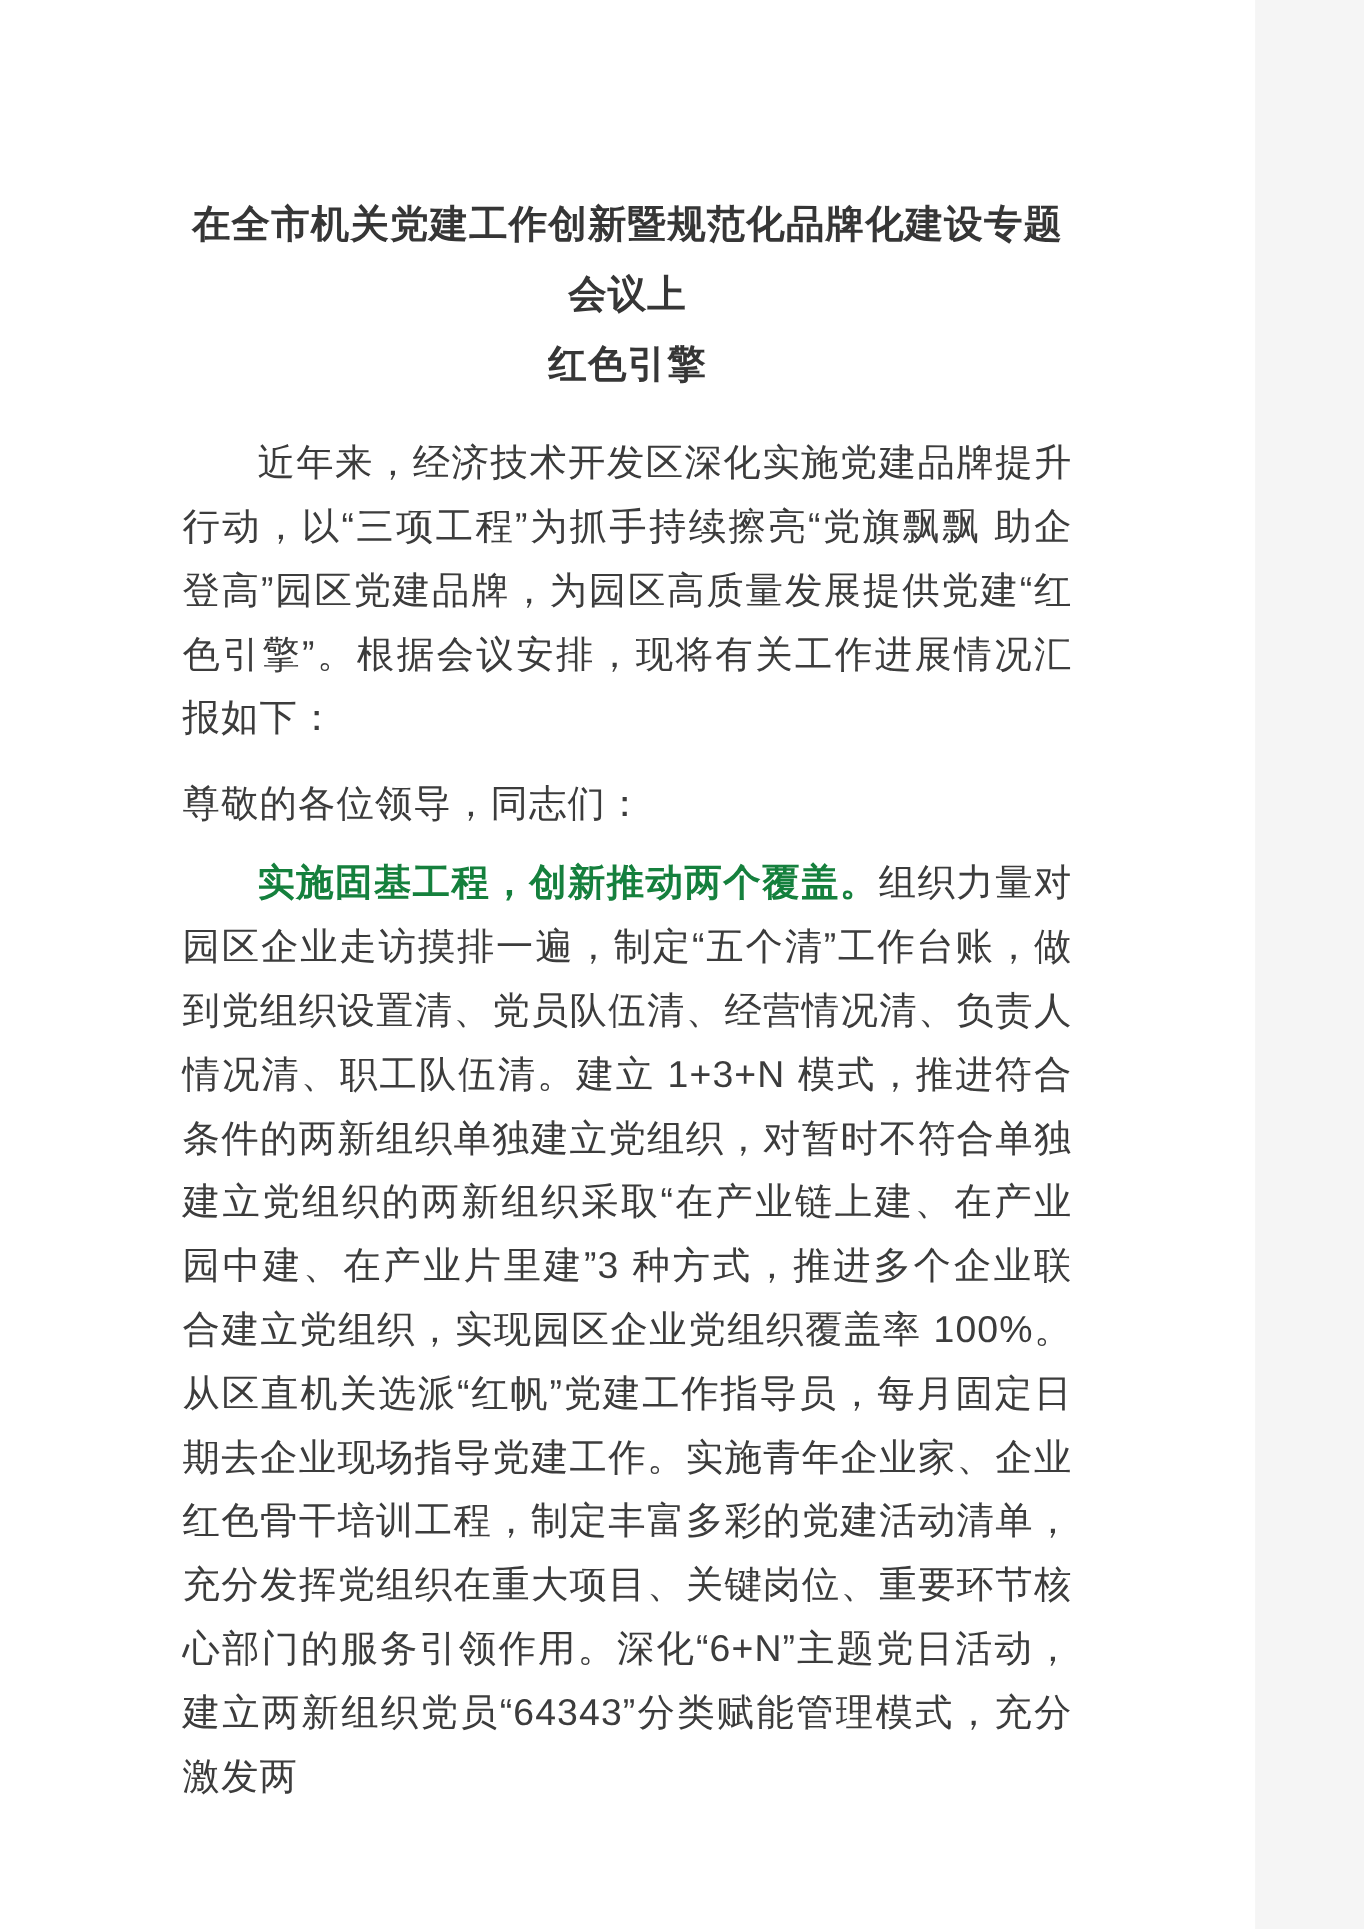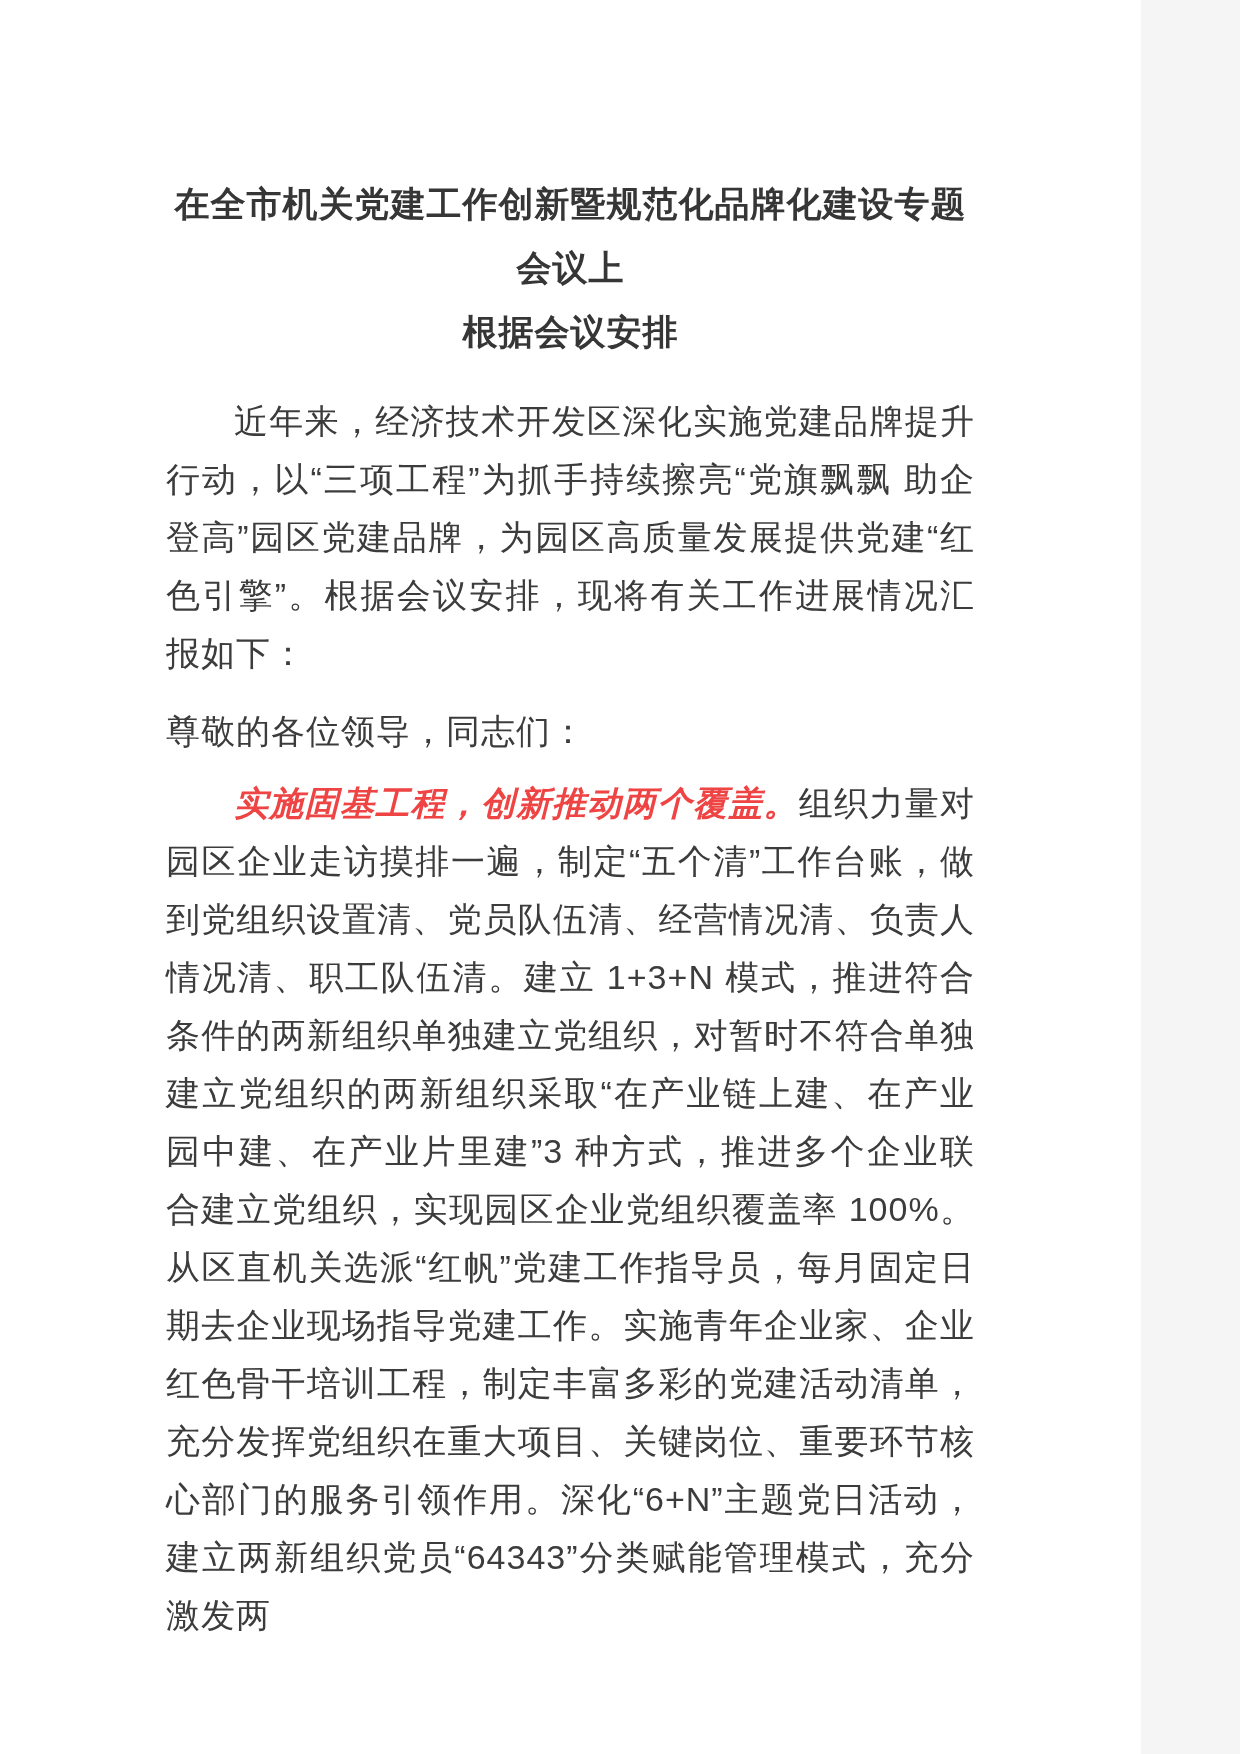--- a/index.html
+++ b/index.html
@@ -43,32 +43,31 @@
     .salutation {
       text-indent: 0;
       margin-bottom: 14px;
     }
     .body-para {
       text-indent: 2em;
       margin-bottom: 20px;
     }
     .bold-lead {
       font-weight: bold;
-      color: #ef4444;
-      font-style: italic;
+      color: #15803d;
     }
   </style>
 </head>
 <body>
 
 <div class="page">
 
   <h1 class="doc-title">
     <span>在全市机关党建工作创新暨规范化品牌化建设专题会议上</span><br>
-    <span>根据会议安排</span>
+    <span>红色引擎</span>
   </h1>
 
   <p class="para body-para">近年来，经济技术开发区深化实施党建品牌提升行动，以“三项工程”为抓手持续擦亮“党旗飘飘 助企登高”园区党建品牌，为园区高质量发展提供党建“红色引擎”。根据会议安排，现将有关工作进展情况汇报如下：</p>
 
   <p class="para salutation">尊敬的各位领导，同志们：</p>
 
   <p class="para body-para"><strong class="bold-lead">实施固基工程，创新推动两个覆盖。</strong><span>组织力量对园区企业走访摸排一遍，制定“五个清”工作台账，做到党组织设置清、党员队伍清、经营情况清、负责人情况清、职工队伍清。建立 1+3+N 模式，推进符合条件的两新组织单独建立党组织，对暂时不符合单独建立党组织的两新组织采取“在产业链上建、在产业园中建、在产业片里建”3 种方式，推进多个企业联合建立党组织，实现园区企业党组织覆盖率 100%。从区直机关选派“红帆”党建工作指导员，每月固定日期去企业现场指导党建工作。实施青年企业家、企业红色骨干培训工程，制定丰富多彩的党建活动清单，充分发挥党组织在重大项目、关键岗位、重要环节核心部门的服务引领作用。深化“6+N”主题党日活动，建立两新组织党员“64343”分类赋能管理模式，充分激发两</span></p>
 
 </div>
 

